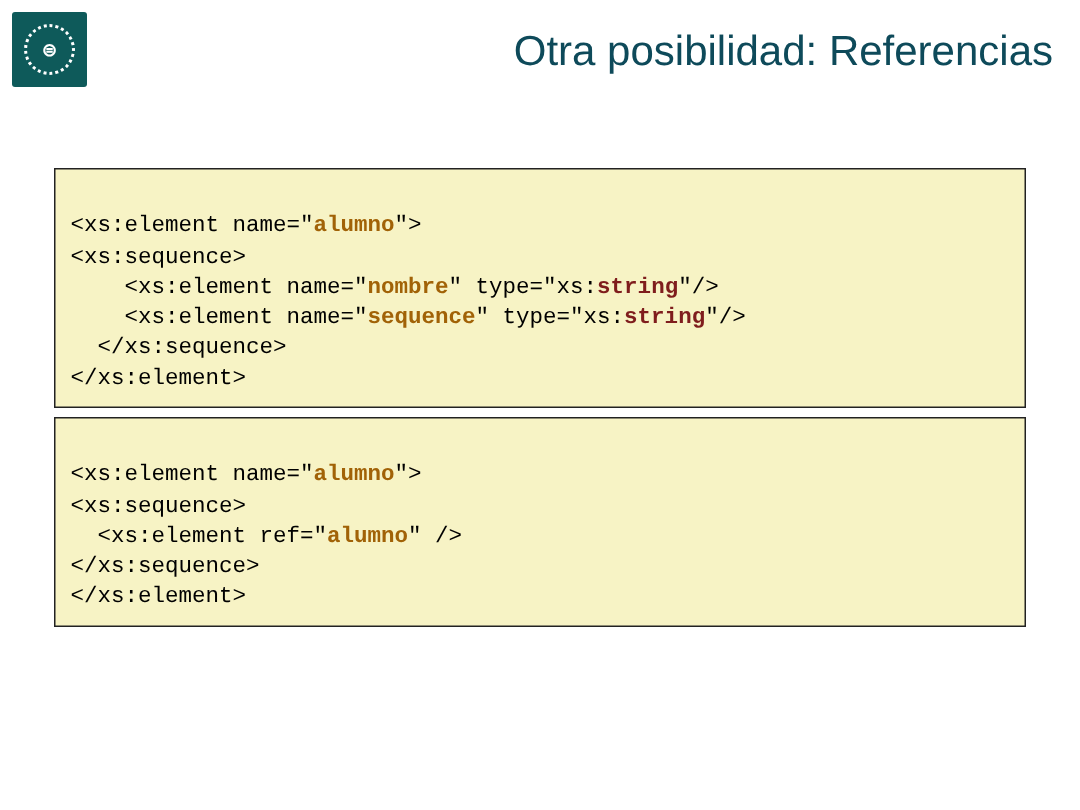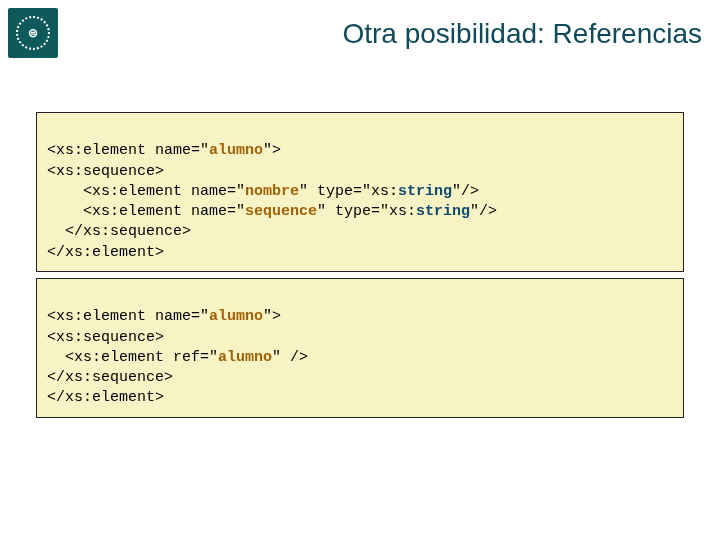--- a/index.html
+++ b/index.html
@@ -56,21 +56,21 @@
     font-family: 'Courier New', monospace;
     font-size: 15px;
     line-height: 1.35;
     color: #000;
     white-space: pre;
   }
   .box1 { top: 112px; }
   .box2 { top: 278px; }
   .kw { color: #000; }
   .str { color: #a16207; font-weight: bold; }
-  .typ { color: #0c4a6e; font-weight: bold; }
+  .typ { color: #7f1d1d; font-weight: bold; }
   .ind1 { margin-left: 2ch; display: inline-block; }
   .ind2 { margin-left: 4ch; display: inline-block; }
 </style>
 </head>
 <body>
 
 <div class="logo">
   <div class="logo-inner">⊜</div>
 </div>
 

